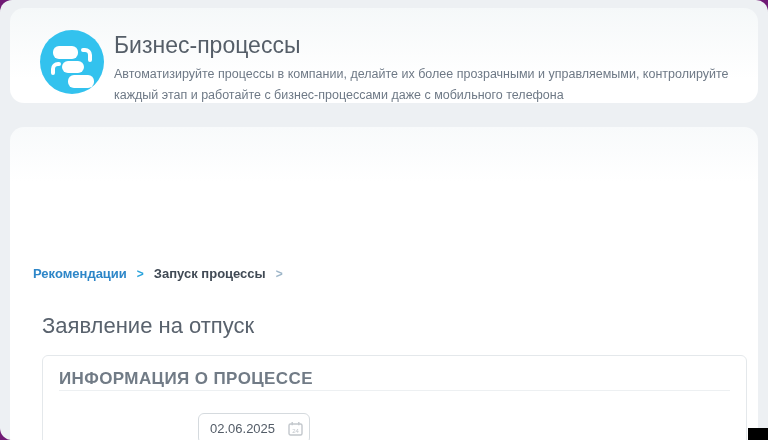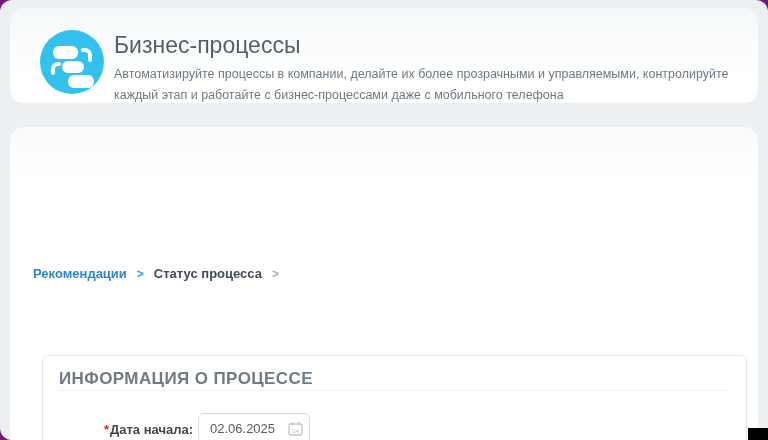--- a/index.html
+++ b/index.html
@@ -67,32 +67,30 @@
       </svg>
       <div class="header-title">Бизнес-процессы</div>
       <div class="header-desc">Автоматизируйте процессы в компании, делайте их более прозрачными и управляемыми, контролируйте каждый этап и работайте с бизнес-процессами даже с мобильного телефона</div>
     </div>
 
     <div class="main-card">
 
       <div class="breadcrumb">
         <span class="crumb crumb-link">Рекомендации</span>
         <span class="crumb-sep sep-blue">&gt;</span>
-        <span class="crumb crumb-current">Статус процесса</span>
+        <span class="crumb crumb-current">Запуск процессы</span>
         <span class="crumb-sep sep-gray">&gt;</span>
       </div>
 
+      <div class="page-title">Заявление на отпуск</div>
 
       <div class="info-box">
         <div class="section-title">ИНФОРМАЦИЯ О ПРОЦЕССЕ</div>
         <div class="section-divider"></div>
 
-        <div class="field-label" style="top:66px;">
-          <span class="req">*</span><span>Дата начала:</span>
-        </div>
         <div class="date-input-wrap" style="top:57px;">
           <input class="date-input" type="text" value="02.06.2025" style="">
           <svg class="cal-icon" viewBox="0 0 15 15">
             <rect x="1" y="3" width="13" height="11" rx="1.5" fill="none" stroke="#c2c7cc" stroke-width="1.4"></rect>
             <line x1="4.2" y1="1" x2="4.2" y2="4.2" stroke="#c2c7cc" stroke-width="1.4"></line>
             <line x1="10.8" y1="1" x2="10.8" y2="4.2" stroke="#c2c7cc" stroke-width="1.4"></line>
             <text x="7.5" y="11.5" font-size="6" text-anchor="middle" fill="#c2c7cc" font-family="Liberation Sans, sans-serif">24</text>
           </svg>
         </div>
 

